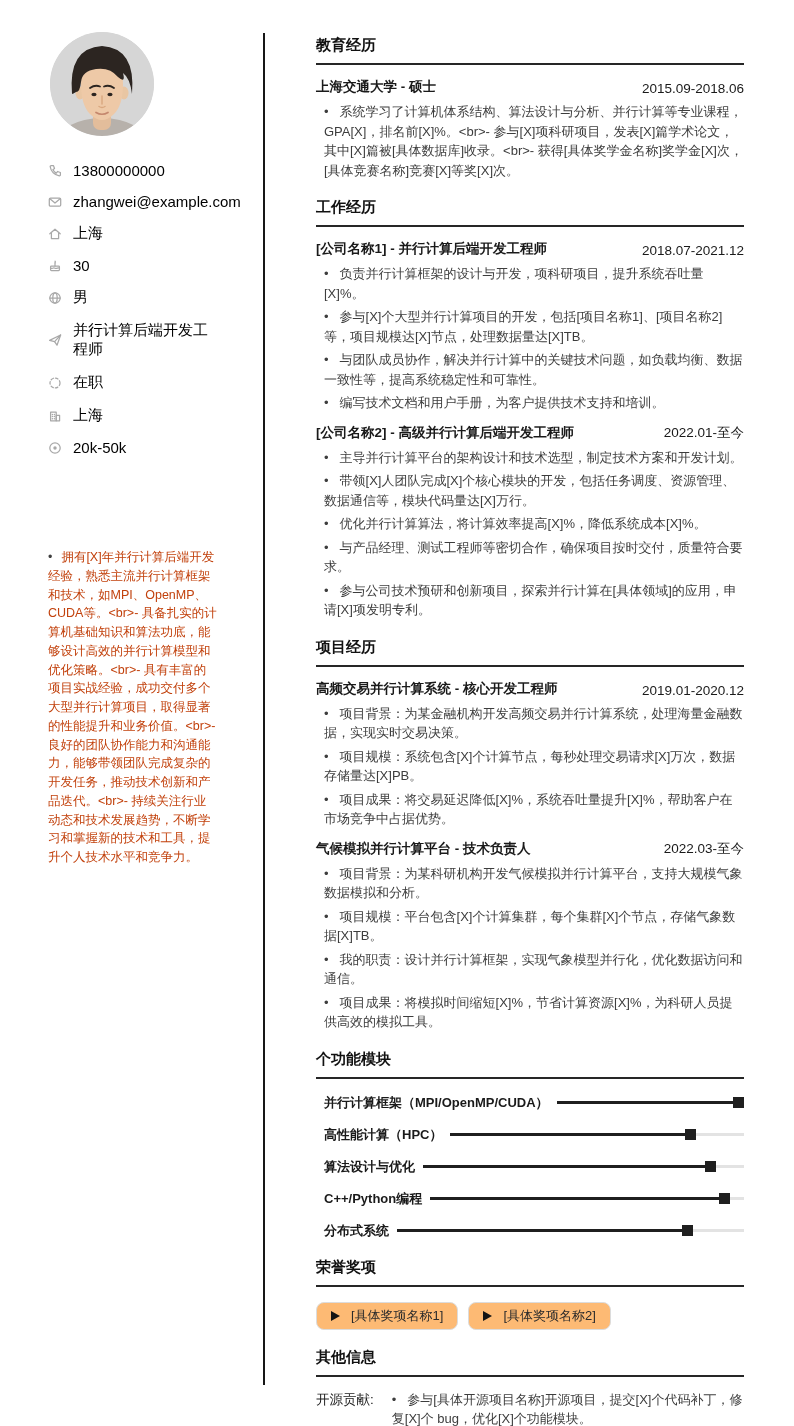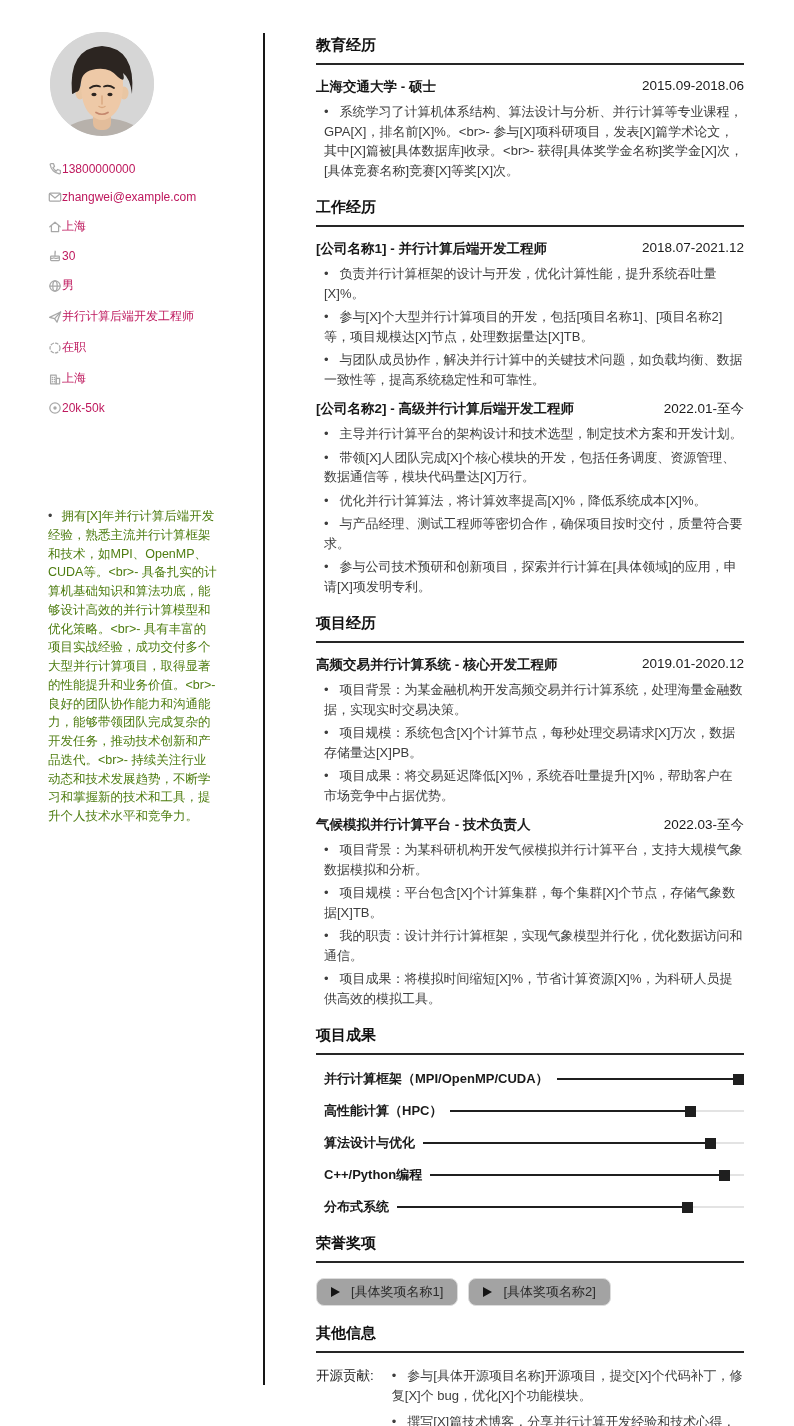--- a/index.html
+++ b/index.html
@@ -7,51 +7,51 @@
   .page {
     position:relative; width:794px; height:1426px; background:#fff;
     font-family:"Liberation Sans","DejaVu Sans",sans-serif; color:#1f1f1f;
     overflow:hidden;
   }
   
   .sidebar { position:absolute; left:48px; top:32px; width:170px; }
   .photo { width:104px; height:104px; border-radius:50%; overflow:hidden; margin-left:2px; background:#d6d6d6; }
   .name { font-size:23px; font-weight:bold; margin:26px 0 0 0; letter-spacing:1px; color:#111; }
   .contacts { list-style:none; margin:26px 0 0 0; padding:0; }
-  .contacts li { display:flex; align-items:center; gap:0; margin-bottom:14px; font-size:12px; color:#be185d; }
+  .contacts li { display:flex; align-items:center; gap:11px; margin-bottom:14px; font-size:15px; color:#000000; }
   .contacts li .cicon { width:14px; height:14px; flex:0 0 14px; display:block; }
   .cicon svg { width:14px; height:14px; display:block; stroke:#a8a8a8; fill:none; stroke-width:1.25; stroke-linecap:round; stroke-linejoin:round; }
   .side-section { margin-top:92px; }
   .side-title { font-size:15px; font-weight:bold; margin:0; padding-bottom:9px; border-bottom:2px solid #262626; color:#111; }
-  .side-text { font-size:12.5px; line-height:1.5; color:#4d7c0f; margin:17px 0 0 0; }
+  .side-text { font-size:12.5px; line-height:1.5; color:#c2410c; margin:17px 0 0 0; }
   .side-text::before { content:"•"; margin-right:9px; color:#3f3f3f; }
   
   .divider { position:absolute; left:263px; top:33px; width:2px; height:1352px; background:#161616; }
   
   .main { position:absolute; left:316px; top:36px; width:428px; }
   .m-section { margin-bottom:18px; }
   .m-title { font-size:15px; font-weight:bold; margin:0 0 13px 0; padding-bottom:8px; border-bottom:2px solid #262626; color:#111; }
   .entry { margin-bottom:11px; }
-  .entry-head { display:flex; justify-content:space-between; align-items:flex-start; margin-bottom:6px; }
+  .entry-head { display:flex; justify-content:space-between; align-items:flex-end; margin-bottom:6px; }
   .entry-name { font-size:13.5px; font-weight:bold; color:#1a1a1a; }
   .entry-date { font-size:13.5px; font-weight:normal; color:#1a1a1a; white-space:nowrap; }
   .bullet { font-size:13px; line-height:1.5; color:#3d3d3d; margin:0 0 4px 8px; }
   .bullet::before { content:"•"; margin-right:11px; }
   
   .skills { display:grid; grid-template-columns:1fr; column-gap:8px; row-gap:14px; padding-top:2px;margin-left:8px; }
   .skill { display:flex; align-items:center; min-width:0; }
   .skill-label { font-size:13px; font-weight:bold; color:#1a1a1a; white-space:nowrap; margin-right:8px; }
   .skill-slider { flex:1 1 auto; display:flex; align-items:center; min-width:0; }
   .skill-fill { height:2.5px; background:#1f1f1f; min-width:0; }
   .skill-handle { width:11px; height:11px; background:#1f1f1f; flex:0 0 11px; }
   .skill-rest { flex:1 1 0; height:2.5px; background:#e3e3e3; min-width:0; }
   
   .awards { display:flex; gap:10px; padding-top:2px; }
   .award-pill { display:inline-flex; align-items:center; gap:11px; height:28px; padding:0 14px;
-    border:1px solid #dcdcdc; border-radius:8px; background:#a3a3a3; font-size:13px; color:#2b2b2b;
+    border:1px solid #dcdcdc; border-radius:8px; background:#fdba74; font-size:13px; color:#2b2b2b;
     font-family:inherit; cursor:pointer; }
   .play-icon { width:0; height:0; border-left:9px solid #141414; border-top:5.5px solid transparent; border-bottom:5.5px solid transparent; }
   
   .other-row { display:flex; align-items:flex-start; }
   .other-label { font-size:13.5px; font-weight:normal; color:#1a1a1a; white-space:nowrap; margin-right:10px; line-height:1.5; }
   .other-bullets { flex:1; }
   .other-bullets .bullet { margin-bottom:7px; }
 </style>
 </head>
 <body>
@@ -191,23 +191,24 @@
       </div>
     </section>
 
     <section class="m-section">
       <h2 class="m-title">工作经历</h2>
       <div class="entry">
         <div class="entry-head">
           <span class="entry-name">[公司名称1] - 并行计算后端开发工程师</span>
           <span class="entry-date">2018.07-2021.12</span>
         </div>
-        <p class="bullet">负责并行计算框架的设计与开发，优化计算性能，提升系统吞吐量[X]%。</p>
+        <p class="bullet">负责并行计算框架的设计与开发，项科研项目，提升系统吞吐量[X]%。</p>
         <p class="bullet">参与[X]个大型并行计算项目的开发，包括[项目名称1]、[项目名称2]等，项目规模达[X]节点，处理数据量达[X]TB。</p>
         <p class="bullet">与团队成员协作，解决并行计算中的关键技术问题，如负载均衡、数据一致性等，提高系统稳定性和可靠性。</p>
+        <p class="bullet">编写技术文档和用户手册，为客户提供技术支持和培训。</p>
       </div>
       <div class="entry">
         <div class="entry-head">
           <span class="entry-name">[公司名称2] - 高级并行计算后端开发工程师</span>
           <span class="entry-date">2022.01-至今</span>
         </div>
         <p class="bullet">主导并行计算平台的架构设计和技术选型，制定技术方案和开发计划。</p>
         <p class="bullet">带领[X]人团队完成[X]个核心模块的开发，包括任务调度、资源管理、数据通信等，模块代码量达[X]万行。</p>
         <p class="bullet">优化并行计算算法，将计算效率提高[X]%，降低系统成本[X]%。</p>
         <p class="bullet">与产品经理、测试工程师等密切合作，确保项目按时交付，质量符合要求。</p>
@@ -232,21 +233,21 @@
           <span class="entry-date">2022.03-至今</span>
         </div>
         <p class="bullet">项目背景：为某科研机构开发气候模拟并行计算平台，支持大规模气象数据模拟和分析。</p>
         <p class="bullet">项目规模：平台包含[X]个计算集群，每个集群[X]个节点，存储气象数据[X]TB。</p>
         <p class="bullet">我的职责：设计并行计算框架，实现气象模型并行化，优化数据访问和通信。</p>
         <p class="bullet">项目成果：将模拟时间缩短[X]%，节省计算资源[X]%，为科研人员提供高效的模拟工具。</p>
       </div>
     </section>
 
     <section class="m-section">
-      <h2 class="m-title">项目成果</h2>
+      <h2 class="m-title">个功能模块</h2>
       <div class="skills">
         <div class="skill">
           <span class="skill-label">并行计算框架（MPI/OpenMP/CUDA）</span>
           <div class="skill-slider">
             <div class="skill-fill" style="width: 95%;"></div>
             <div class="skill-handle"></div>
             <div class="skill-rest"></div>
           </div>
         </div>
         <div class="skill">

